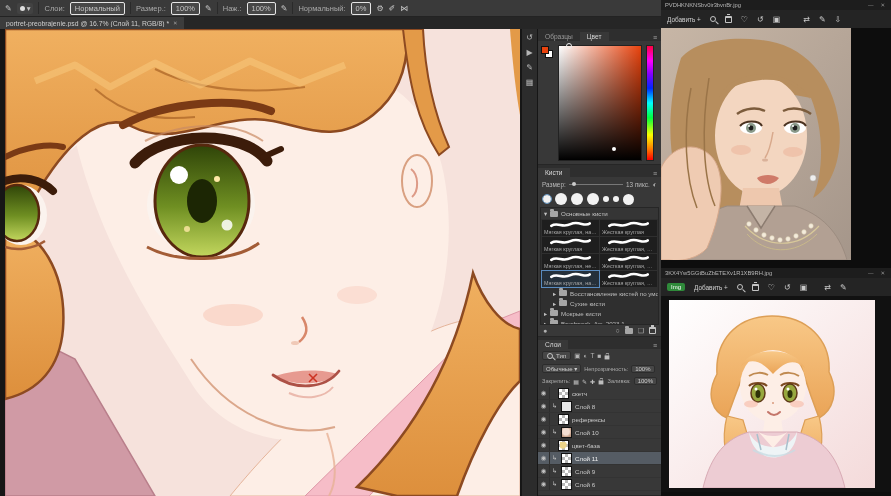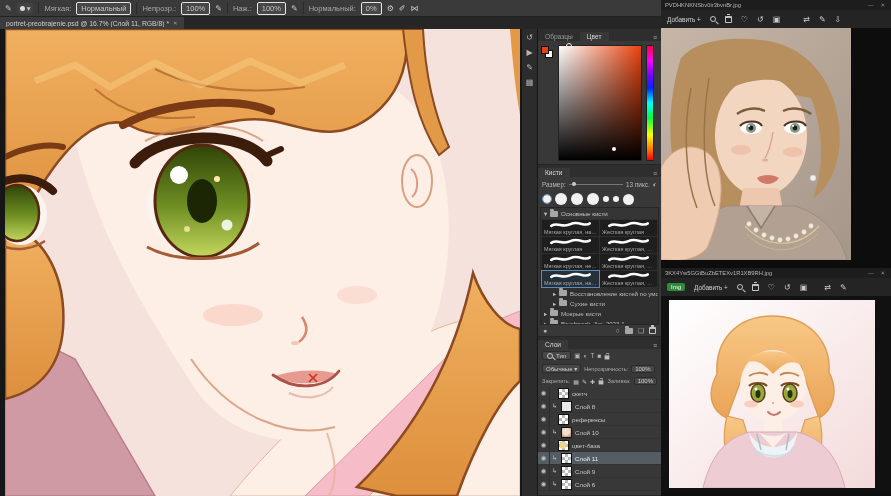--- a/index.html
+++ b/index.html
@@ -106,24 +106,24 @@
 </head>
 <body>
 
 <div id="optionsbar" class="abs">
   <span class="ob-ico">✎</span>
   <span class="tool-preset">
       <span class="tool-dot"></span>
       <span>▾</span>
     </span>
   <span class="ob-sep"></span>
-  <span class="ob-lab">Мягкая:</span>
+  <span class="ob-lab">Слои:</span>
   <span class="ob-box">Нормальный</span>
   <span class="ob-sep"></span>
-  <span class="ob-lab">Непрозр.:</span>
+  <span class="ob-lab">Размер.:</span>
   <span class="ob-box">100%</span>
   <span class="ob-ico">✎</span>
   <span class="ob-sep"></span>
   <span class="ob-lab">Наж.:</span>
   <span class="ob-box">100%</span>
   <span class="ob-ico">✎</span>
   <span class="ob-sep"></span>
   <span class="ob-lab">Нормальный:</span>
   <span class="ob-box">0%</span>
   <span class="ob-ico">⚙</span>

